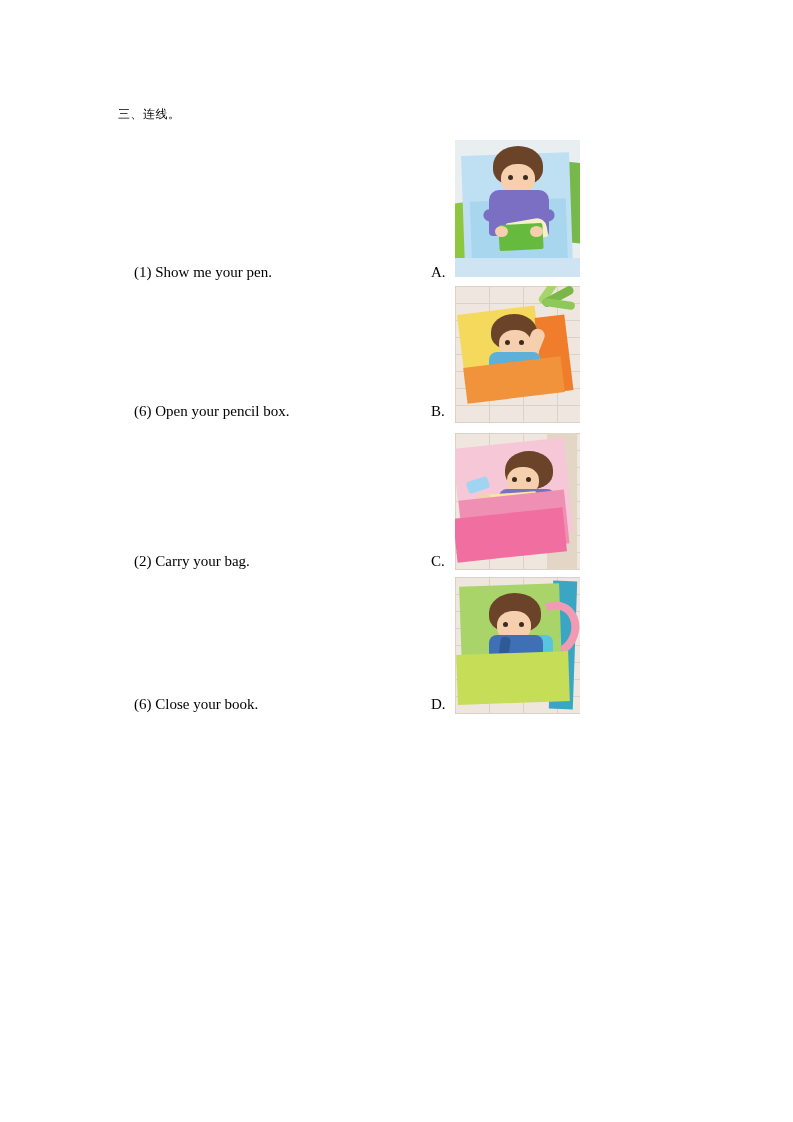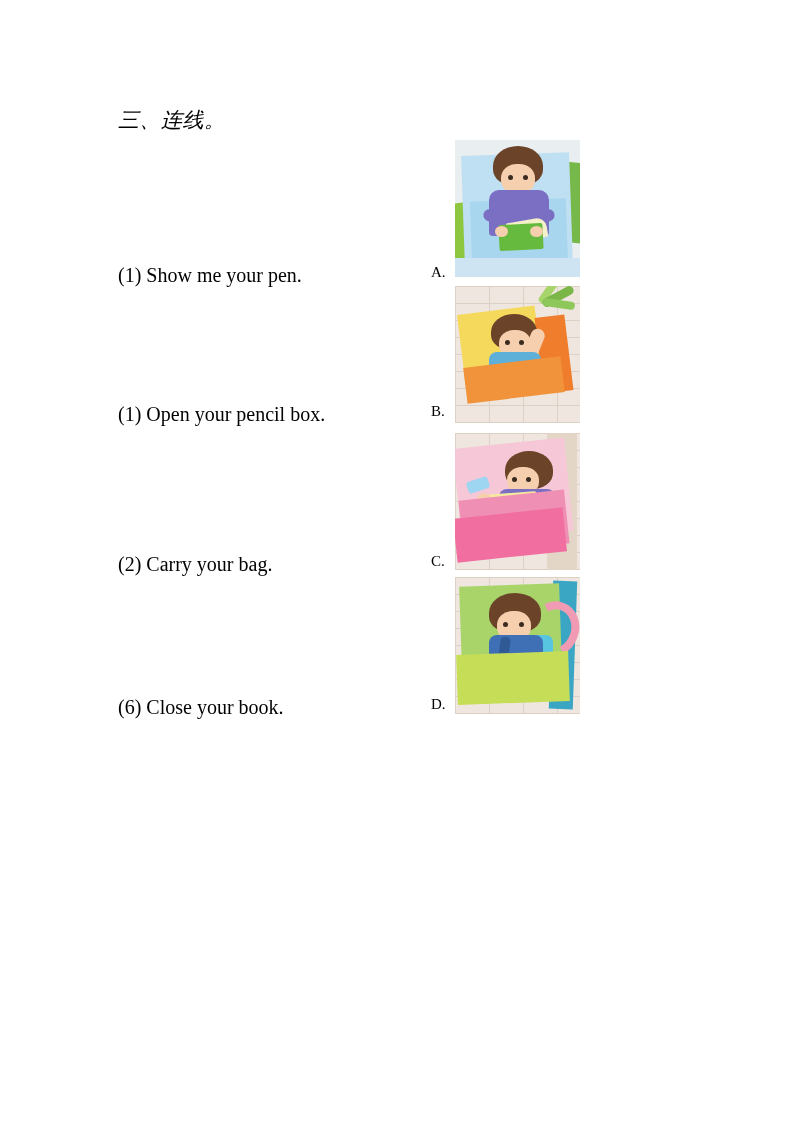--- a/index.html
+++ b/index.html
@@ -18,29 +18,28 @@
   .page {
     position: absolute;
     left: 0; top: 0;
     width: 793px;
     height: 1122px;
   }
   .section-heading {
     position: absolute;
     left: 118px;
     top: 106px;
-    font-size: 21px;
+    font-size: 12px;
     letter-spacing: 0.5px;
     font-family: "DejaVu Sans", sans-serif;
-    font-style: italic;
   }
   .q-text {
     position: absolute;
-    left: 118px;
-    font-size: 20px;
+    left: 134px;
+    font-size: 15px;
     font-family: "Liberation Serif", serif;
     white-space: nowrap;
   }
   .opt-letter {
     position: absolute;
     left: 431px;
     font-size: 15px;
     font-family: "Liberation Serif", serif;
   }
   .pic {
@@ -148,21 +147,21 @@
     <div class="shape a-body"></div>
     <div class="shape a-arm1"></div>
     <div class="shape a-arm2"></div>
     <div class="shape a-page"></div>
     <div class="shape a-book"></div>
     <div class="shape a-hand1"></div>
     <div class="shape a-hand2"></div>
     <div class="shape a-desk"></div>
   </div>
 
-  <div class="q-text" style="top:403px;">(1) Open your pencil box.</div>
+  <div class="q-text" style="top:403px;">(6) Open your pencil box.</div>
   <div class="opt-letter" style="top:403px;">B.</div>
 
   <div class="pic" style="top:286px;">
     <div class="brick"></div>
     <div class="shape b-leaf3"></div>
     <div class="shape b-leaf1"></div>
     <div class="shape b-leaf2"></div>
     <div class="shape b-yellow"></div>
     <div class="shape b-orange-r"></div>
     <div class="shape b-hair hair"></div>

